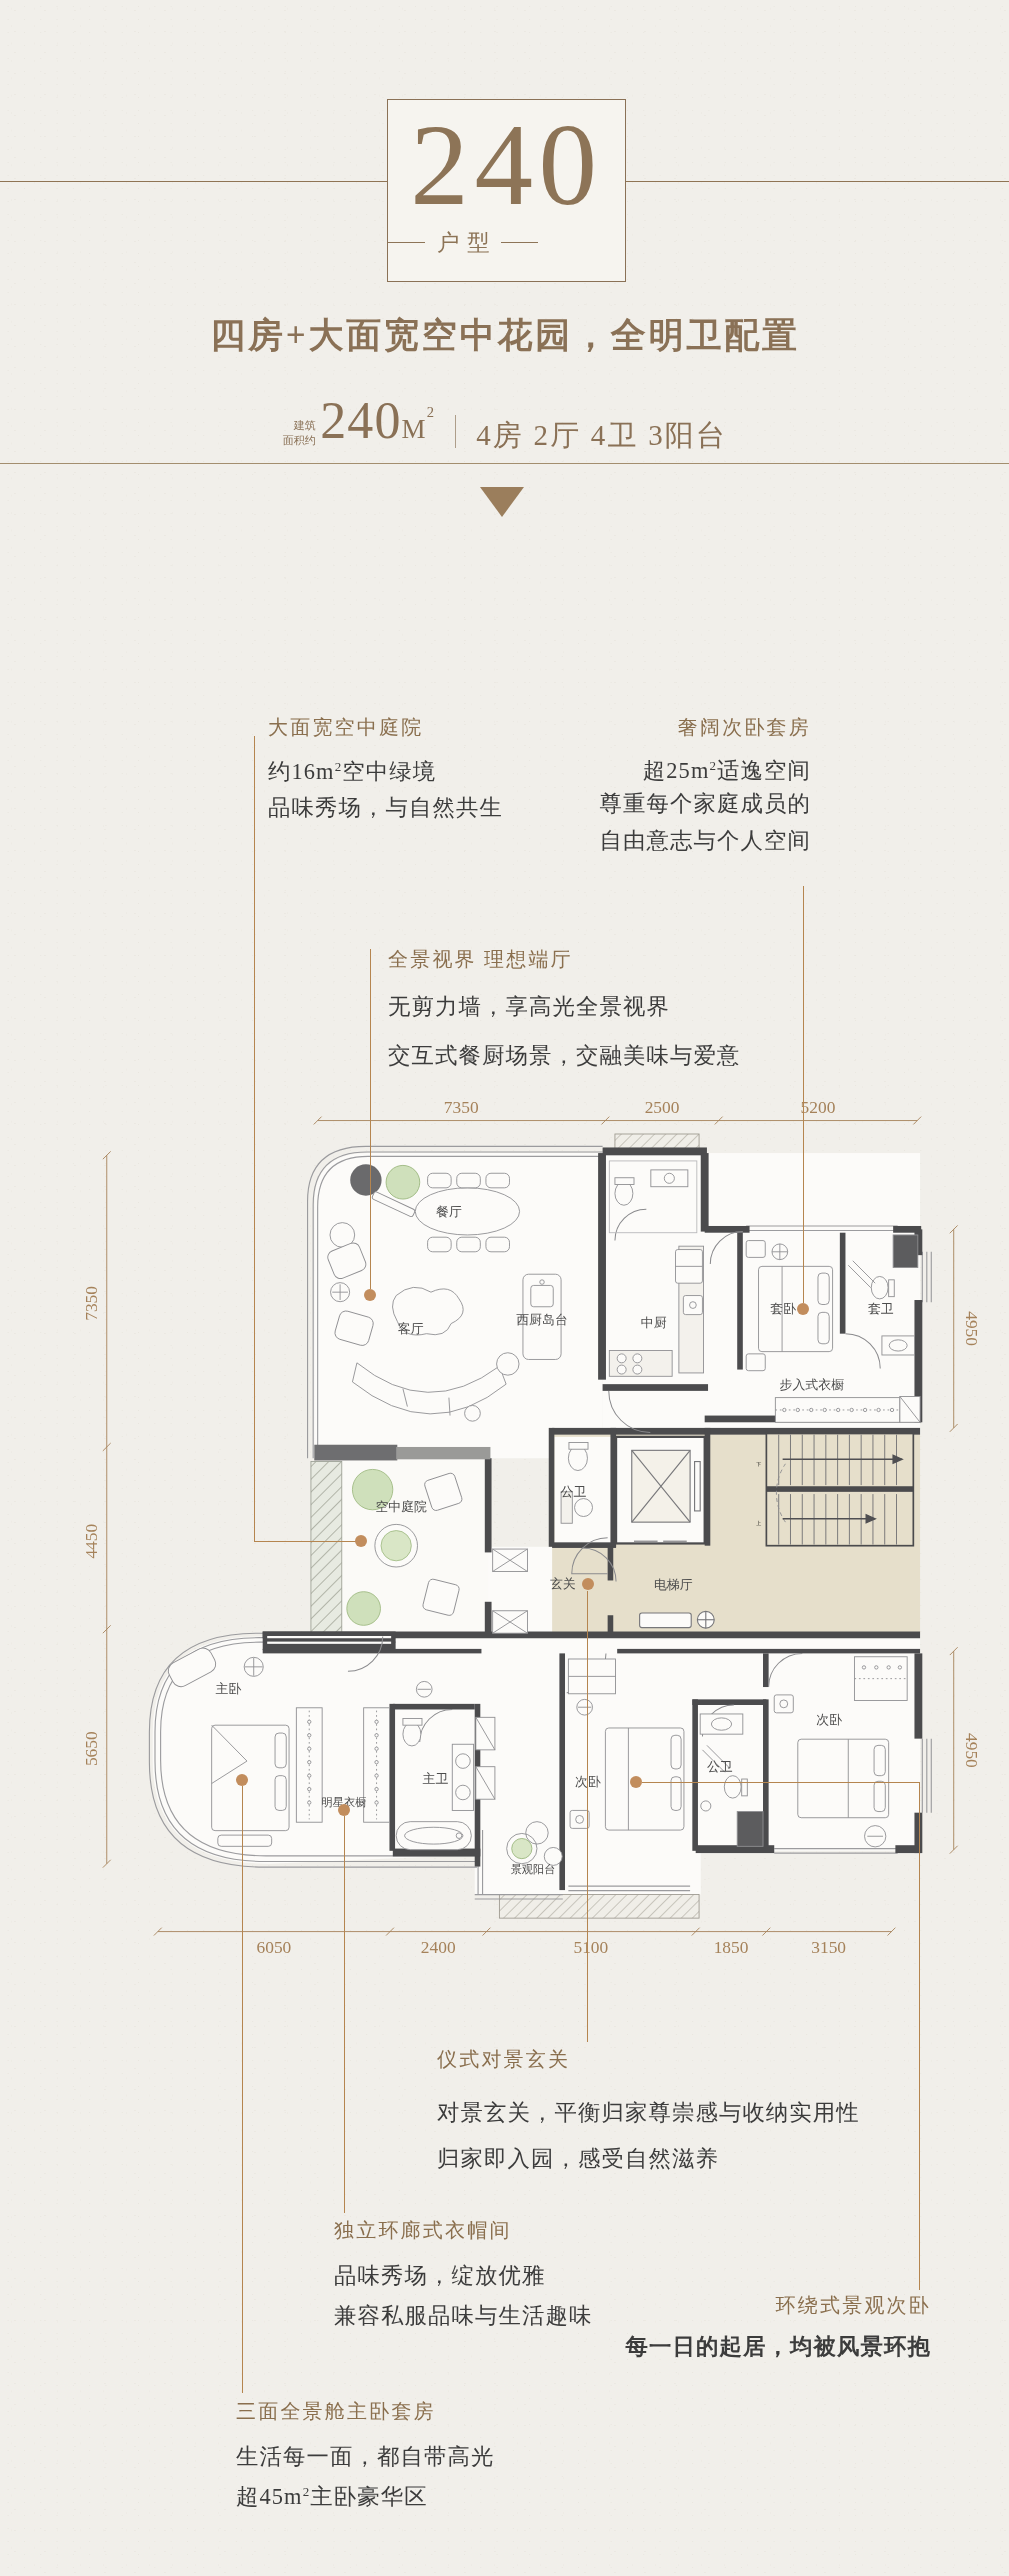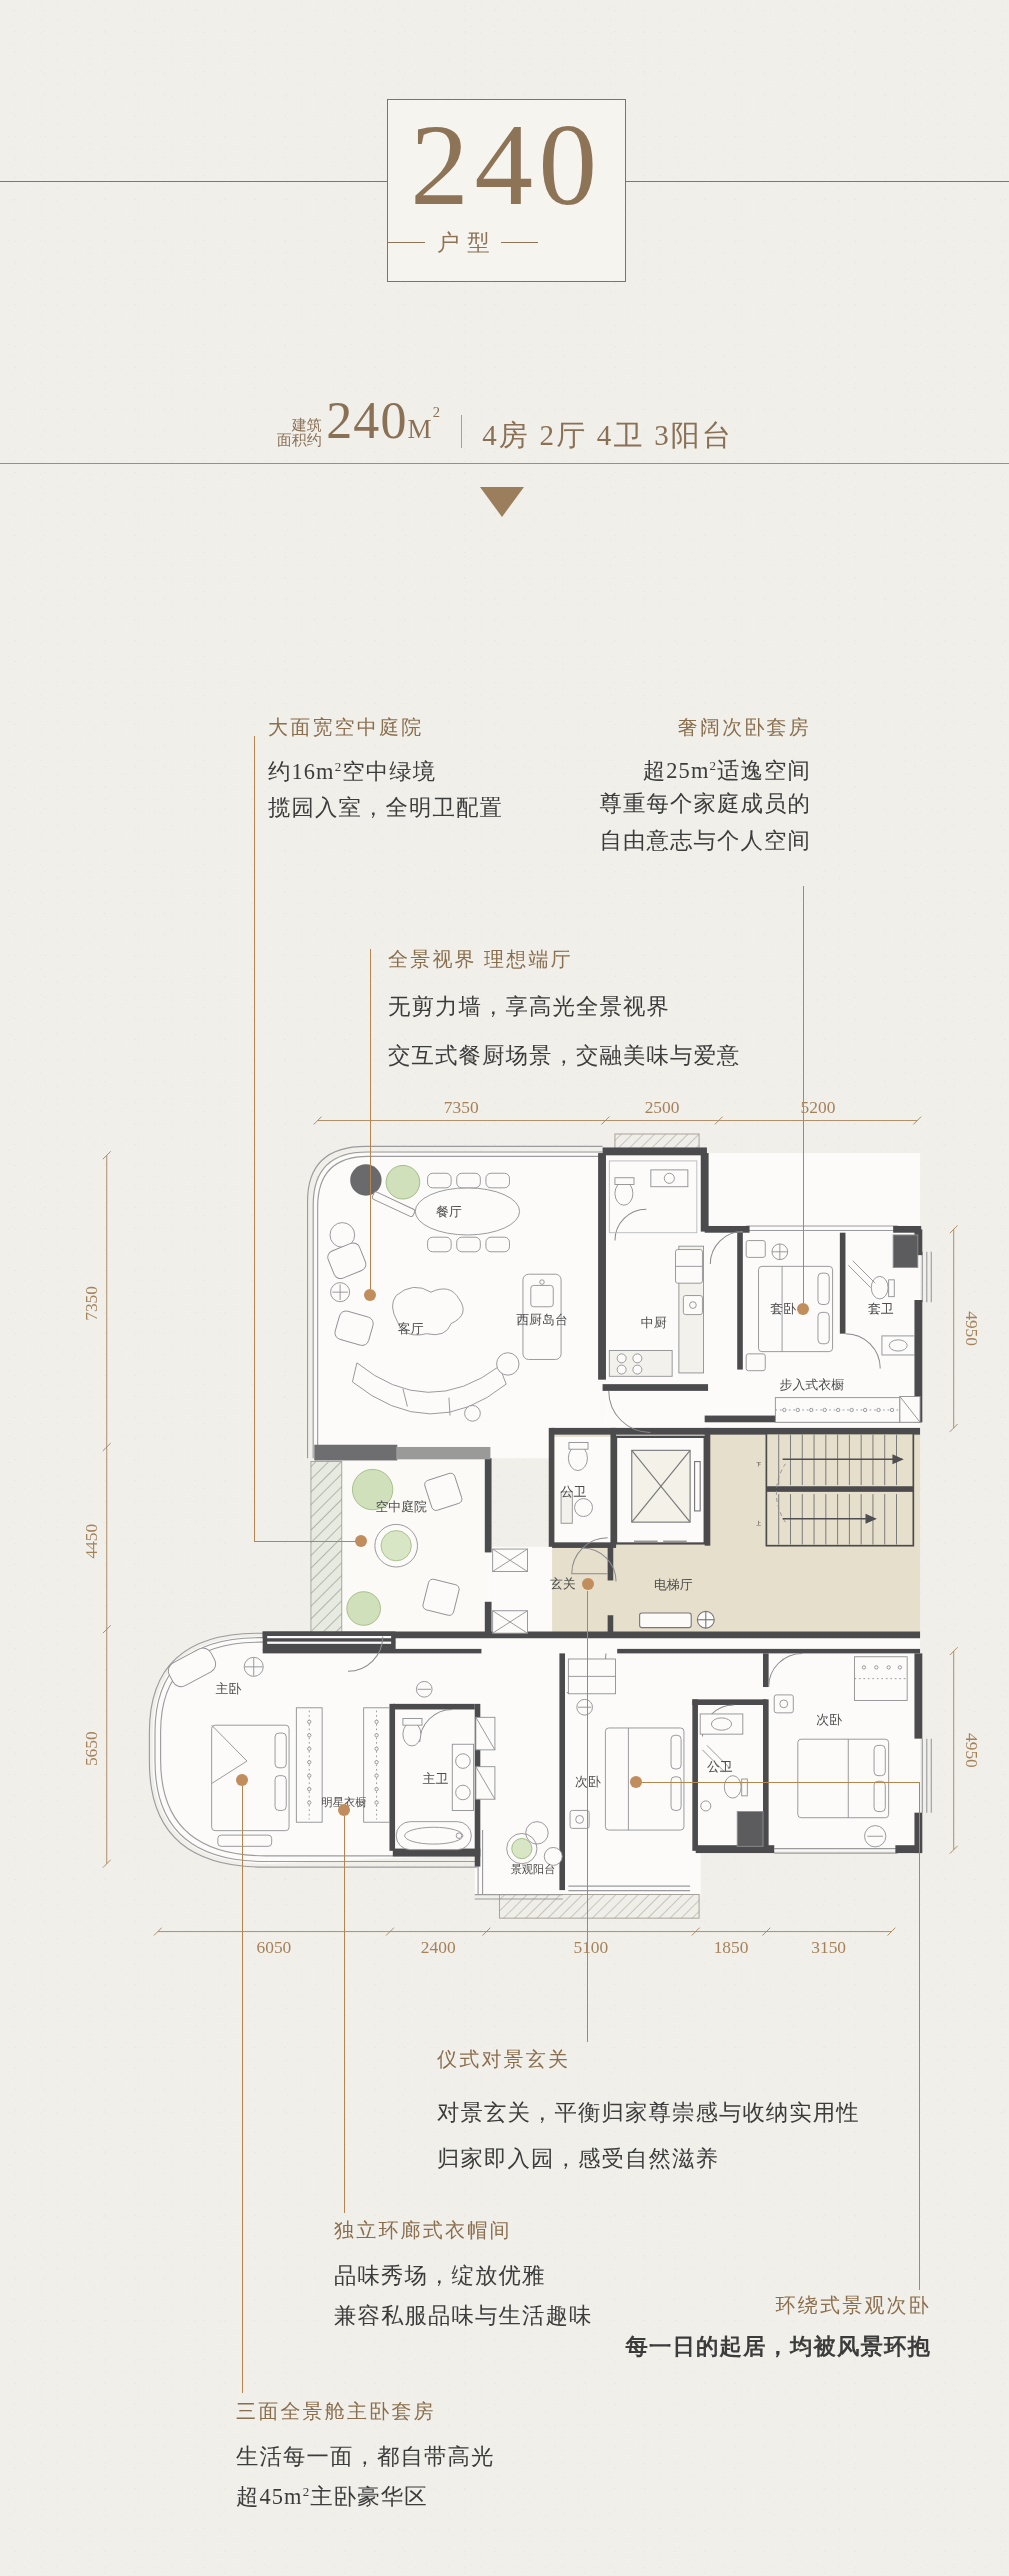--- a/index.html
+++ b/index.html
@@ -11,21 +11,21 @@
   .abs{position:absolute;}
   
   .topline{position:absolute;left:0;top:181px;width:1010px;height:1.1px;background:#8f7454;}
   .logo-box{position:absolute;left:387px;top:99px;width:239px;height:183px;background:#f6f4ef;border:1.7px solid #8a7156;box-sizing:border-box;text-align:center;}
   .logo-num{margin-top:4.5px;font-size:117px;line-height:119px;color:#8d7457;letter-spacing:5.6px;}
   .logo-sub{margin-top:3.4px;display:flex;align-items:center;justify-content:flex-start;gap:4px;color:#8d7457;}
   .logo-sub .dash{display:inline-block;width:37px;height:1.1px;background:#8d7457;}
   .logo-sub .t{font-size:22.4px;letter-spacing:7.9px;text-indent:7.9px;}
   .headline{position:absolute;left:0;top:312px;width:1010px;text-align:center;font-size:35px;font-weight:700;letter-spacing:2.8px;color:#8a7156;}
   .subrow{position:absolute;left:0;top:386px;width:1010px;display:flex;justify-content:center;align-items:flex-end;color:#8a7156;}
-  .area-prefix{font-size:15px;line-height:14.6px;text-align:right;margin-right:4.5px;margin-bottom:7.9px;color:#8a7156;}
+  .area-prefix{font-size:11px;line-height:14.6px;text-align:right;margin-right:4.5px;margin-bottom:7.9px;color:#8a7156;}
   .area-big{font-size:52px;line-height:52px;letter-spacing:1.1px;}
   .area-unit{font-size:27px;}
   .area-sup{font-size:14.6px;vertical-align:21px;}
   .vdiv{width:1.1px;height:33px;background:#8a7156;opacity:.65;margin:0 20px 6.7px 20px;}
   .specs{font-size:29px;line-height:39px;letter-spacing:2.2px;color:#8a7156;}
   .hrline{position:absolute;left:0;top:463px;width:1010px;height:1.1px;background:#a38e6e;}
   .tri{position:absolute;left:480px;top:487px;width:0;height:0;border-left:22px solid transparent;border-right:22px solid transparent;border-top:30px solid #9b7e5c;}
   
   .ann{position:absolute;}
   .ann .ti{font-size:20px;letter-spacing:2.2px;color:#8a6f4e;}
@@ -44,36 +44,37 @@
 
   <div class="topline"></div>
   <div class="logo-box">
     <div class="logo-num">240</div>
     <div class="logo-sub">
       <span class="dash"></span>
       <span class="t">户型</span>
       <span class="dash"></span>
     </div>
   </div>
+  <div class="headline">四房+大面宽空中花园，全明卫配置</div>
   <div class="subrow">
     <div class="area-prefix">
       <div>建筑</div>
       <div>面积约</div>
     </div>
     <div class="area-big"><span>240</span><span class="area-unit">M</span><span class="area-sup">2</span></div>
     <div class="vdiv"></div>
     <div class="specs">4房 2厅 4卫 3阳台</div>
   </div>
   <div class="hrline"></div>
   <div class="tri"></div>
 
   <div class="ann" style="left:268px;top:714px;">
     <div class="ti">大面宽空中庭院</div>
     <div class="ln" style="margin-top:14.6px;"><span>约16</span><span>m</span><sup>2</sup><span>空中绿境</span></div>
-    <div class="ln" style="margin-top:5.6px;">揽园入室，全明卫配置</div>
+    <div class="ln" style="margin-top:5.6px;">品味秀场，与自然共生</div>
   </div>
 
   <div class="ann right" style="right:199px;top:714px;">
     <div class="ti">奢阔次卧套房</div>
     <div class="ln" style="margin-top:13.5px;"><span>超25</span><span>m</span><sup>2</sup><span>适逸空间</span></div>
     <div class="ln" style="margin-top:2px;">尊重每个家庭成员的</div>
     <div class="ln" style="margin-top:6.7px;">自由意志与个人空间</div>
   </div>
 
   <div class="ann" style="left:388px;top:946px;">

